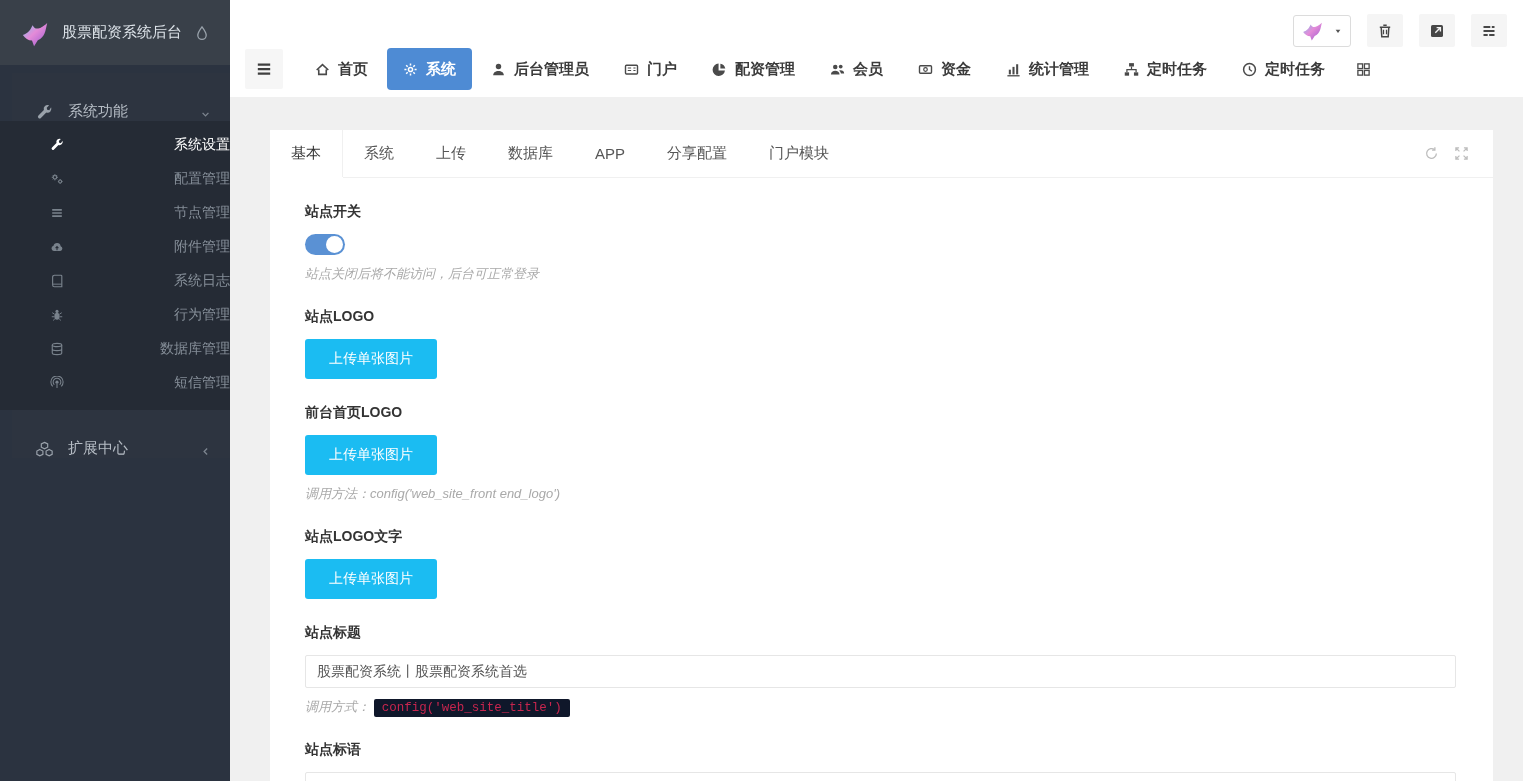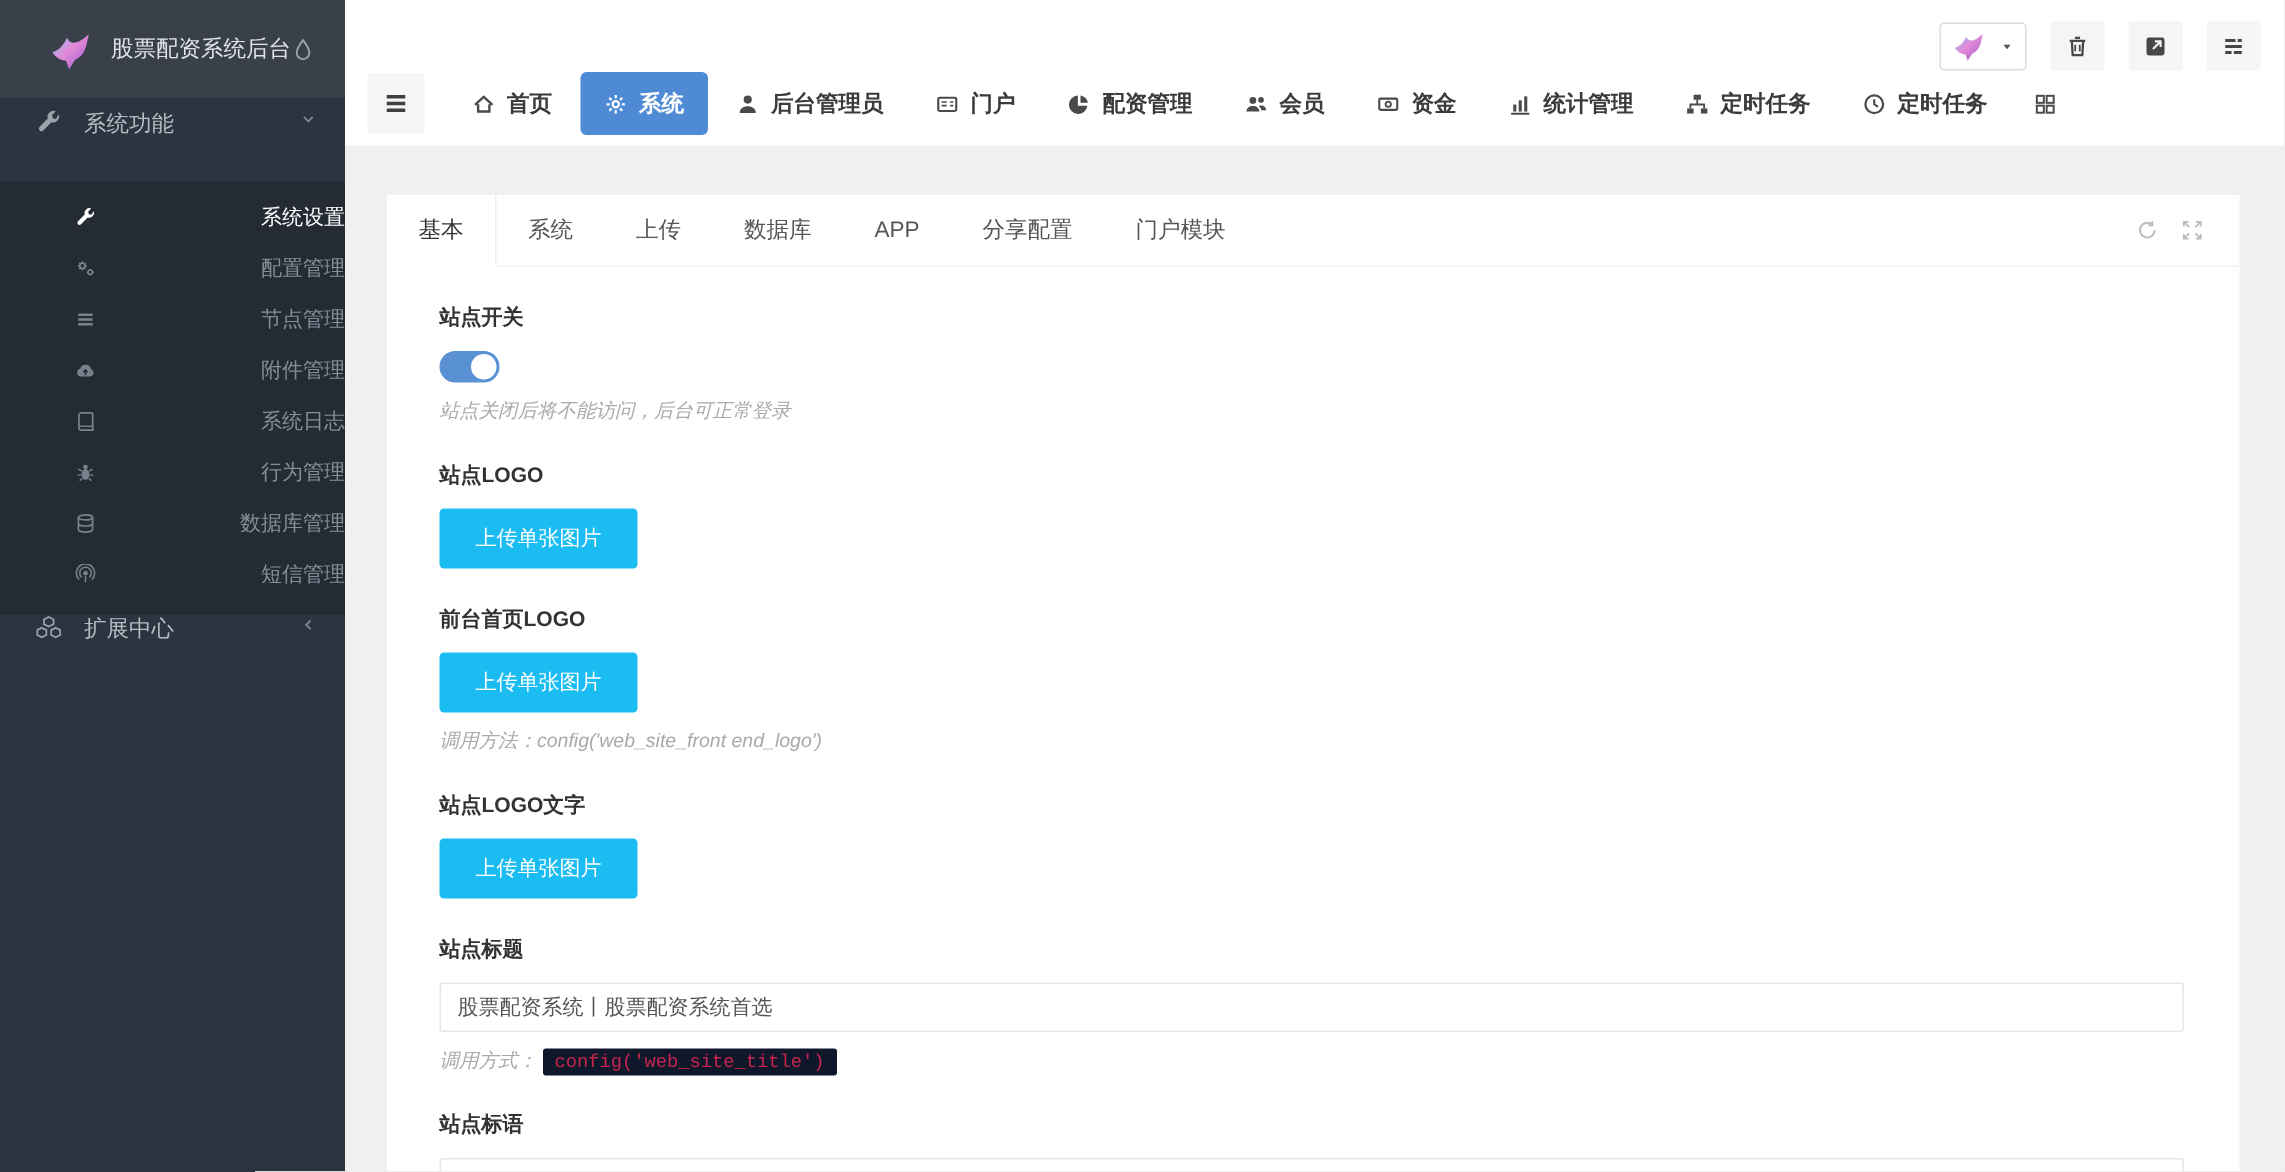--- a/index.html
+++ b/index.html
@@ -7,26 +7,26 @@
   .screen {
     position:relative; width:1523px; height:781px; overflow:hidden;
     background:#f0f0f0;
     font-family:"Liberation Sans","DejaVu Sans",sans-serif;
     -webkit-font-smoothing:antialiased;
   }
   svg.ic { display:block; }
 
   
   .sidebar { position:absolute; left:0; top:0; width:230px; height:100%; background:#2b3340; z-index:3; }
-  .logo-bar { height:65px; background:#394049; display:flex; align-items:center; padding:0 32px; }
+  .logo-bar { height:65px; background:#394049; display:flex; align-items:center; padding:0 20px; }
   .logo-mark { width:30px; height:30px; flex:none; }
   .logo-title { color:#dde3e9; font-size:15px; margin-left:12px; flex:1; white-space:nowrap; }
   .drop-btn { color:#99a2ab; background:none; border:none; cursor:pointer; padding:0; }
   .menu { padding-top:8px; }
-  .menu-header { height:48px; display:flex; align-items:flex-start; background:#2d3440; color:#b5bcc4; font-size:15px; padding:0 18px 0 24px; cursor:pointer; }
+  .menu-header { height:48px; display:flex; align-items:flex-end; background:#2d3440; color:#b5bcc4; font-size:15px; padding:0 18px 0 24px; cursor:pointer;margin-left:12px; }
   .menu-header .mh-icon { width:17px; height:17px; margin-right:15px; color:#9aa2ab; }
   .menu-header .chev { width:13px; height:13px; margin-left:auto; color:#7d858f; }
   .submenu { background:#252b35; padding:7px 0 10px; }
   .submenu-item { height:34px; display:flex; align-items:center; padding-left:50px; color:#858e98; font-size:14px; cursor:pointer;justify-content:space-between; }
   .submenu-item .si-icon { width:14px; height:14px; margin-right:15px; color:#79828c; flex:none; }
   .submenu-item.active { color:#ffffff; }
   .submenu-item.active .si-icon { color:#ffffff; }
 
   
   .header { position:absolute; left:230px; top:0; right:0; height:97px; background:#fff; z-index:2; }
@@ -40,21 +40,21 @@
   .nav-tab.icon-only .nt-icon { margin-right:0; }
 
   .toolbar { position:absolute; top:14px; right:16px; display:flex; align-items:center; }
   .avatar-box { width:58px; height:32px; border:1px solid #dcdcdc; border-radius:3px; background:#fff; display:flex; align-items:center; justify-content:space-between; padding:0 7px; cursor:pointer; }
   .avatar-box .av { width:23px; height:23px; }
   .avatar-box .caret { width:10px; height:10px; color:#555; }
   .tool-btn { width:36px; height:33px; background:#f5f5f5; border:none; border-radius:2px; margin-left:16px; display:flex; align-items:center; justify-content:center; color:#474747; cursor:pointer; }
   .tool-btn .tb-icon { width:16px; height:16px; }
 
   
-  .content { position:absolute; left:230px; top:97px; right:0; bottom:0; background:#f0f0f0; overflow:hidden; }
+  .content { position:absolute; left:230px; top:97px; right:0; bottom:0; background:#f0f0f0; overflow:hidden;padding-left:12px; }
   .card { margin:33px 30px 0 28px; background:#fff; min-height:720px; }
   .card-tabs { height:48px; display:flex; align-items:stretch; border-bottom:1px solid #f0f0f0; }
   .card-tab { display:flex; align-items:center; padding:0 21px; font-size:15px; color:#565656; cursor:pointer; position:relative; }
   .card-tab.active { background:#fff; color:#333; border-right:1px solid #f0f0f0; box-shadow:0 1px 0 #ffffff; z-index:1; }
   .card-tools { margin-left:auto; display:flex; align-items:center; gap:15px; padding-right:24px; color:#bdbdbd; }
   .card-tools .ct-icon { width:15px; height:15px; cursor:pointer; }
 
   .card-body { padding:25px 37px 40px 35px; }
   .fgroup { margin-bottom:25px; }
   .flabel { font-size:14px; font-weight:700; color:#333; margin-bottom:13px; }

